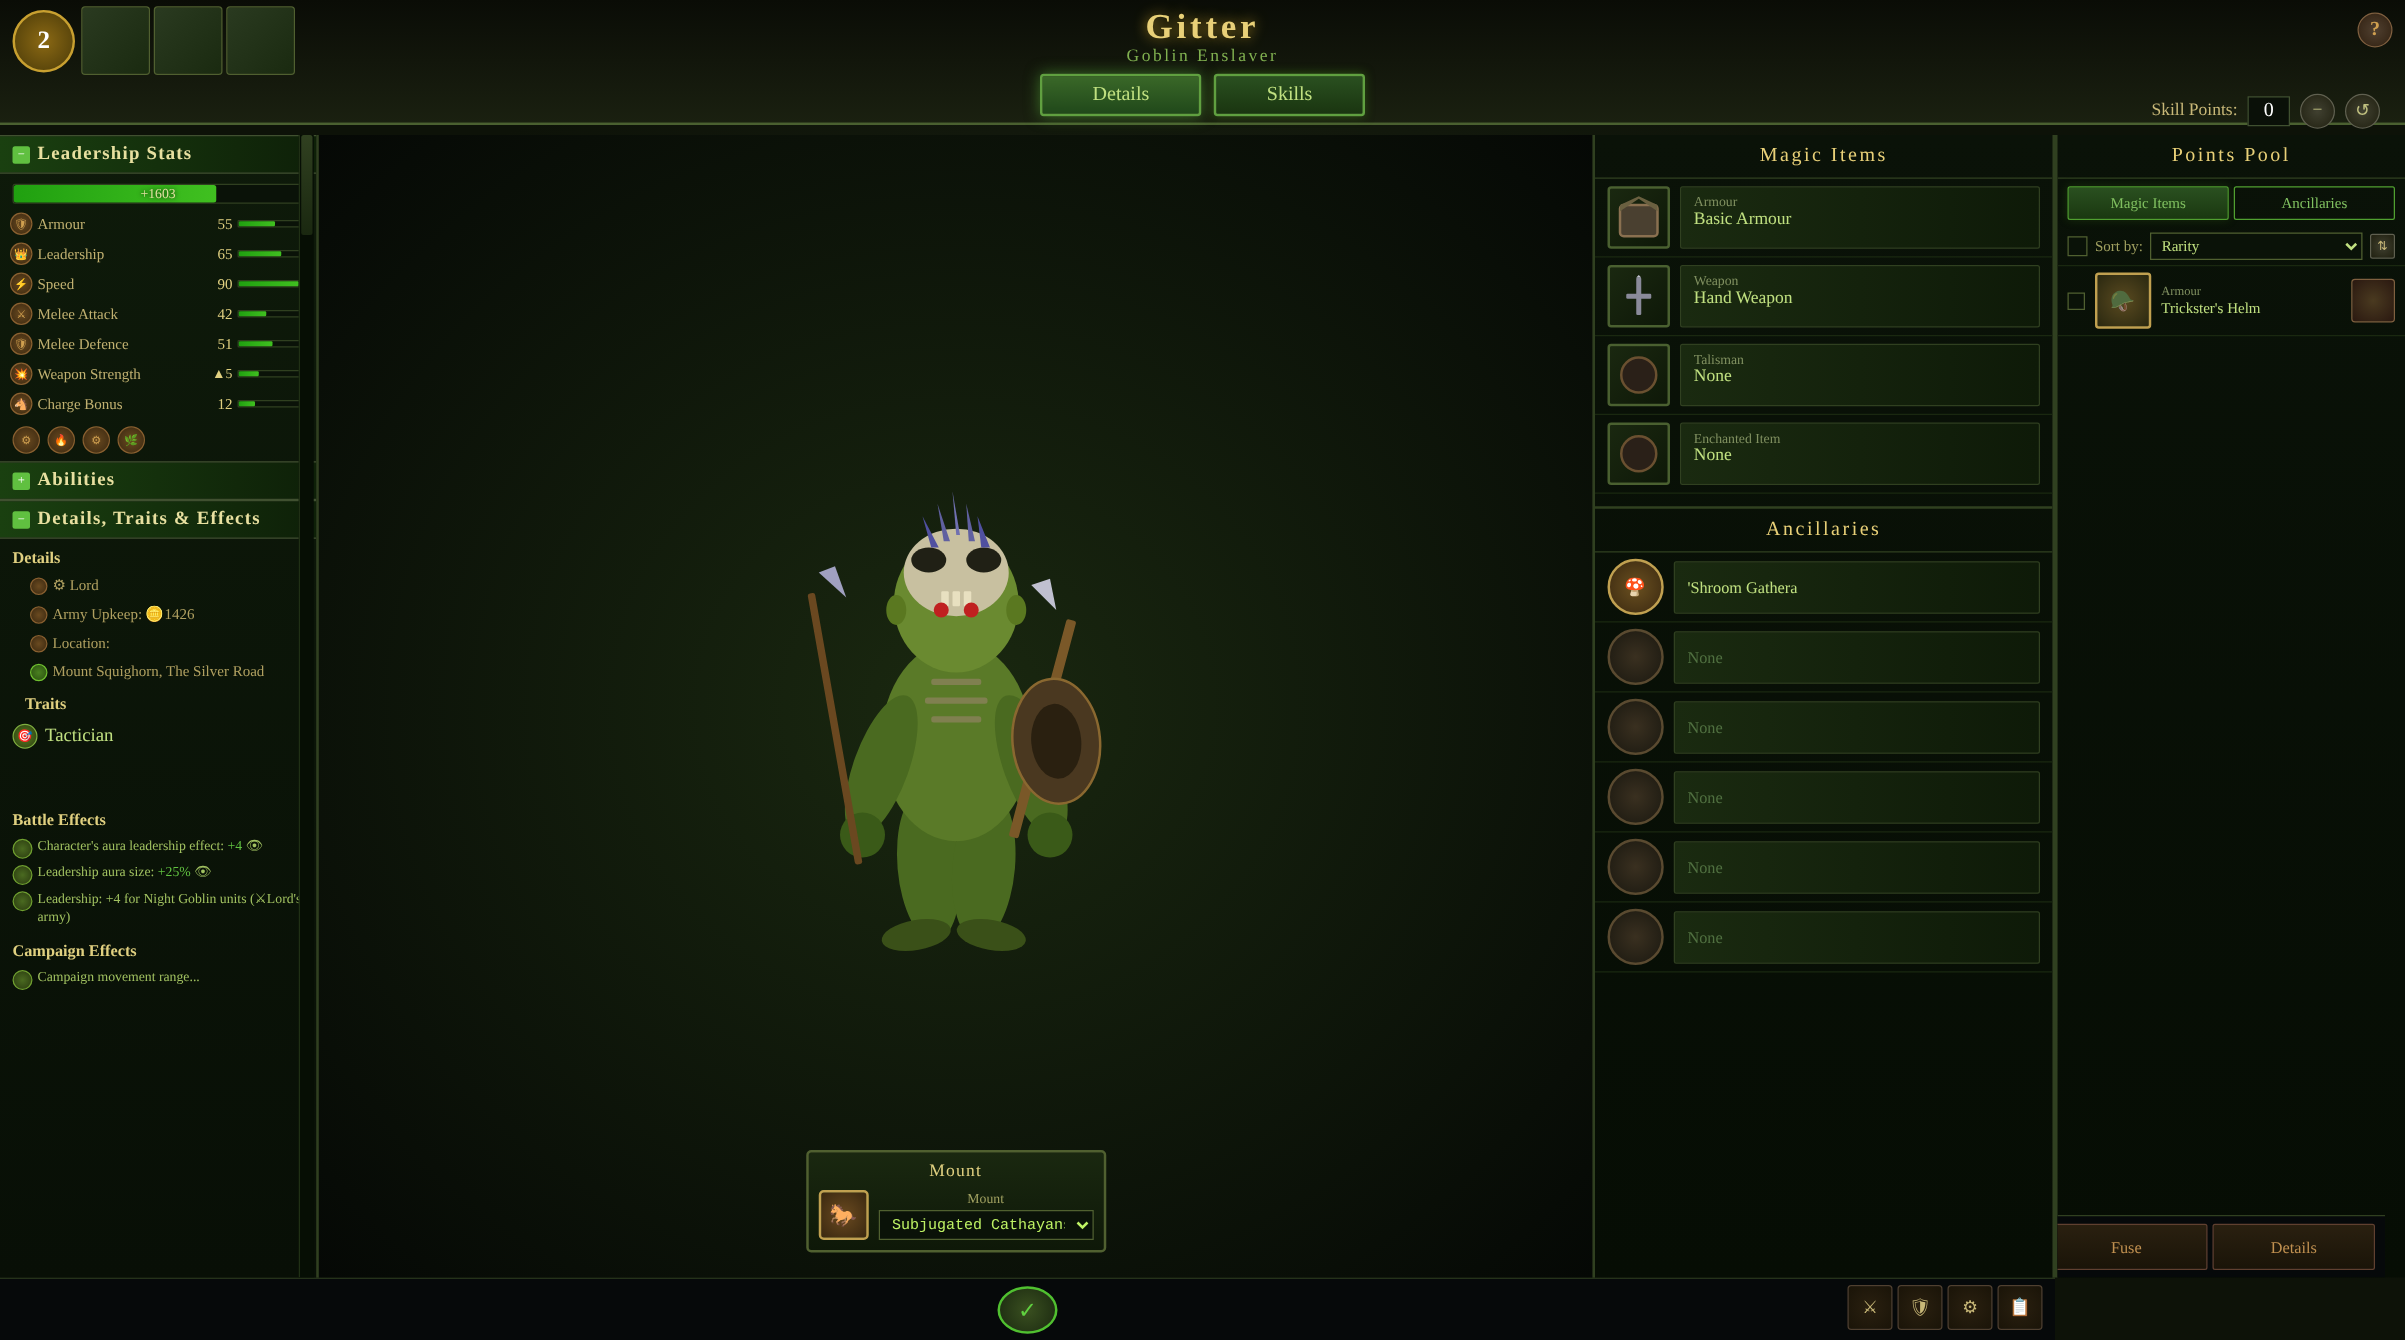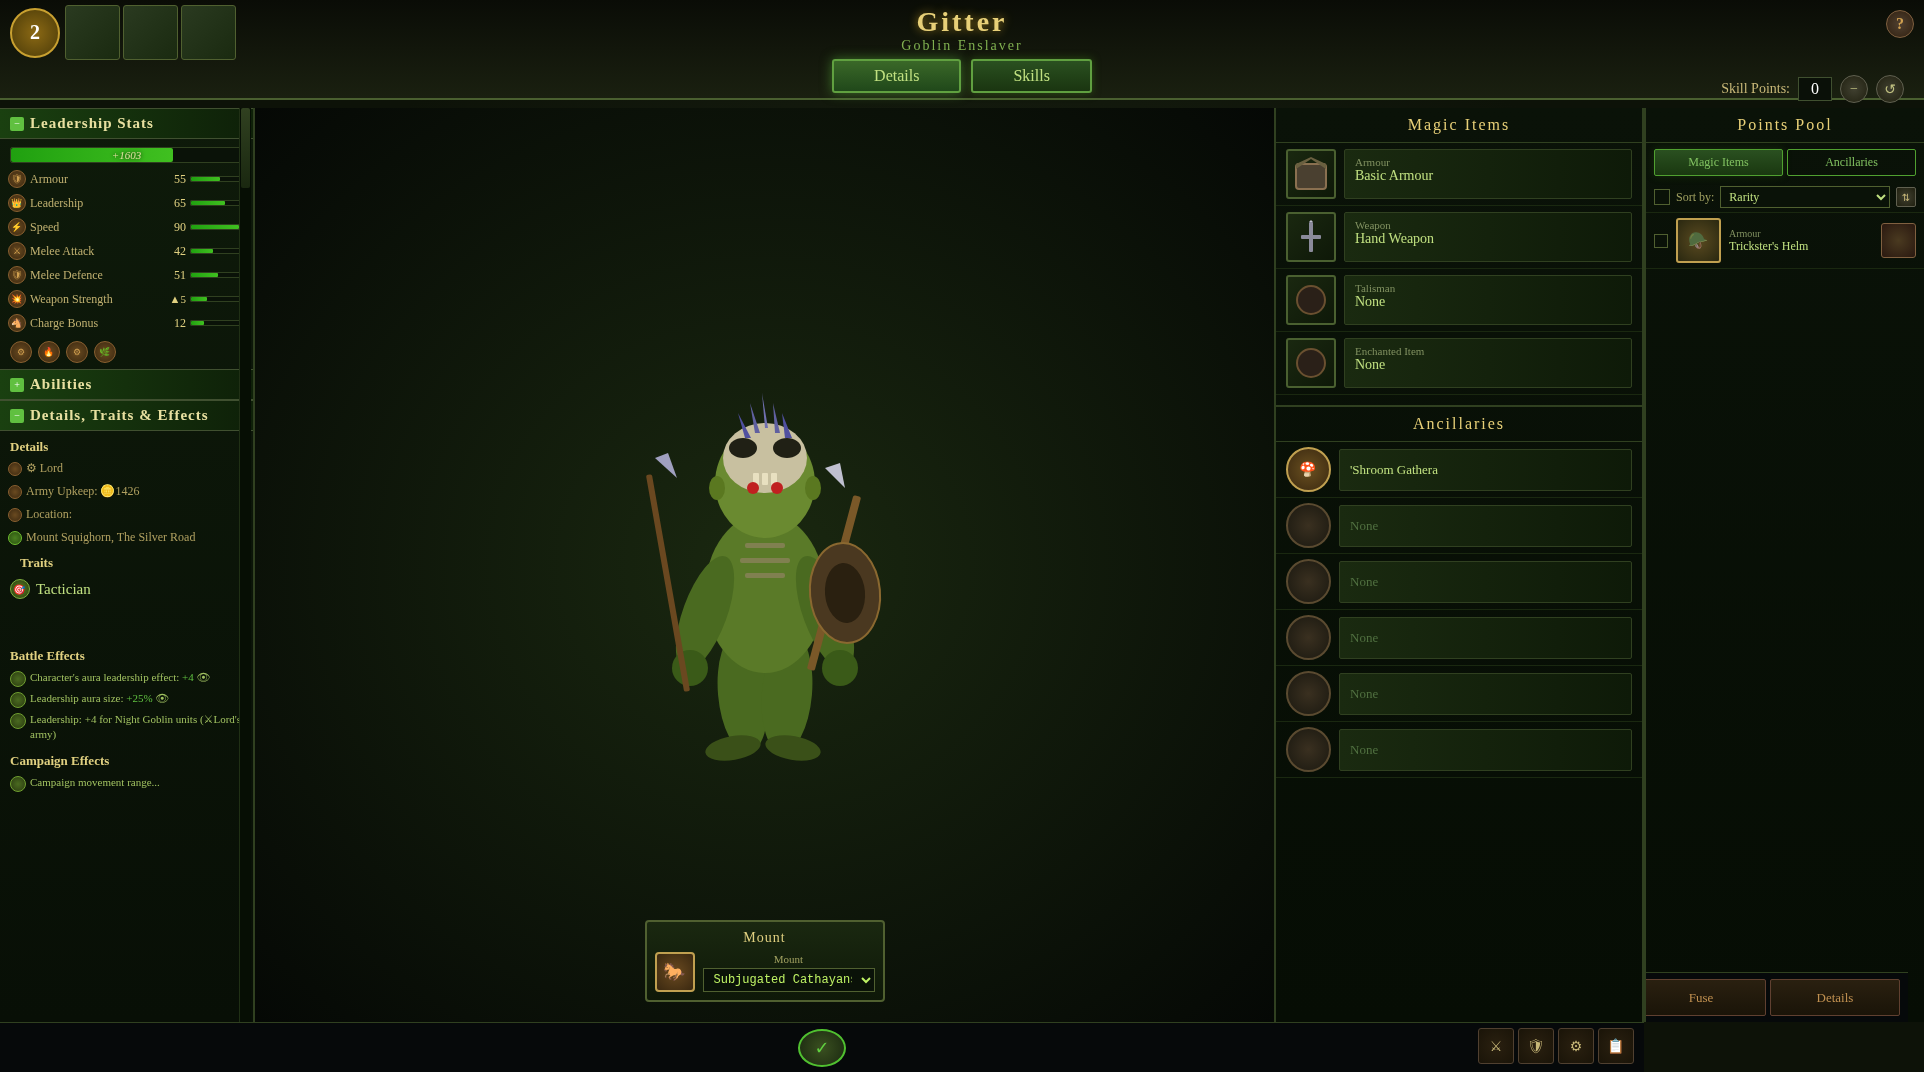--- a/index.html
+++ b/index.html
@@ -212,21 +212,20 @@
       padding: 8px 10px 4px;
       position: relative;
     }
 
     .xp-bar-bg {
       height: 16px;
       background: #0a1208;
       border: 1px solid #304020;
       border-radius: 2px;
       position: relative;
-      font-style: italic;
     }
 
     .xp-bar-fill {
       height: 100%;
       background: linear-gradient(90deg, #20a010, #40c020);
       border-radius: 2px;
       width: 70%;
     }
 
     .xp-value {
@@ -283,21 +282,21 @@
       border-radius: 1px;
     }
 
     .stat-bar-fill {
       height: 100%;
       background: linear-gradient(90deg, #20a010, #40c020);
       border-radius: 1px;
     }
 
     .detail-text {
-      padding: 4px 8px;
+      padding: 4px 24px;
       font-size: 12px;
       color: #b0a060;
       display: flex;
       align-items: flex-start;
       gap: 4px;
     }
 
     .detail-icon-sm {
       width: 14px;
       height: 14px;

